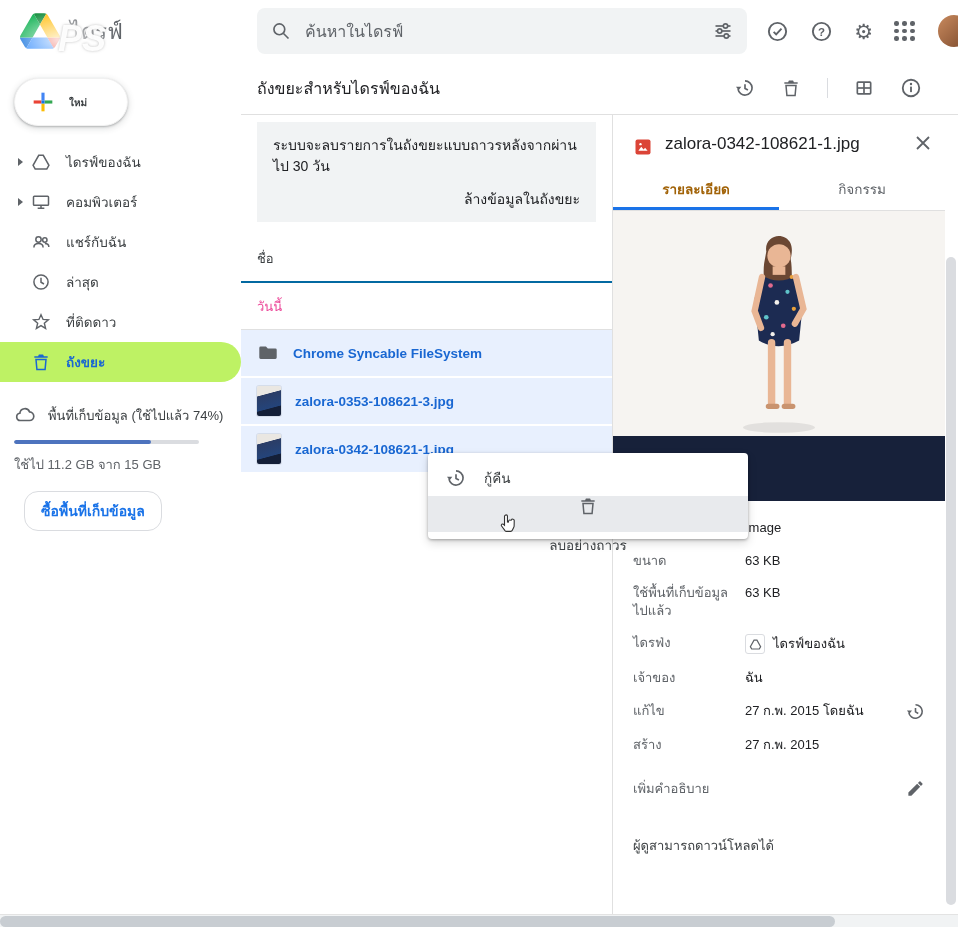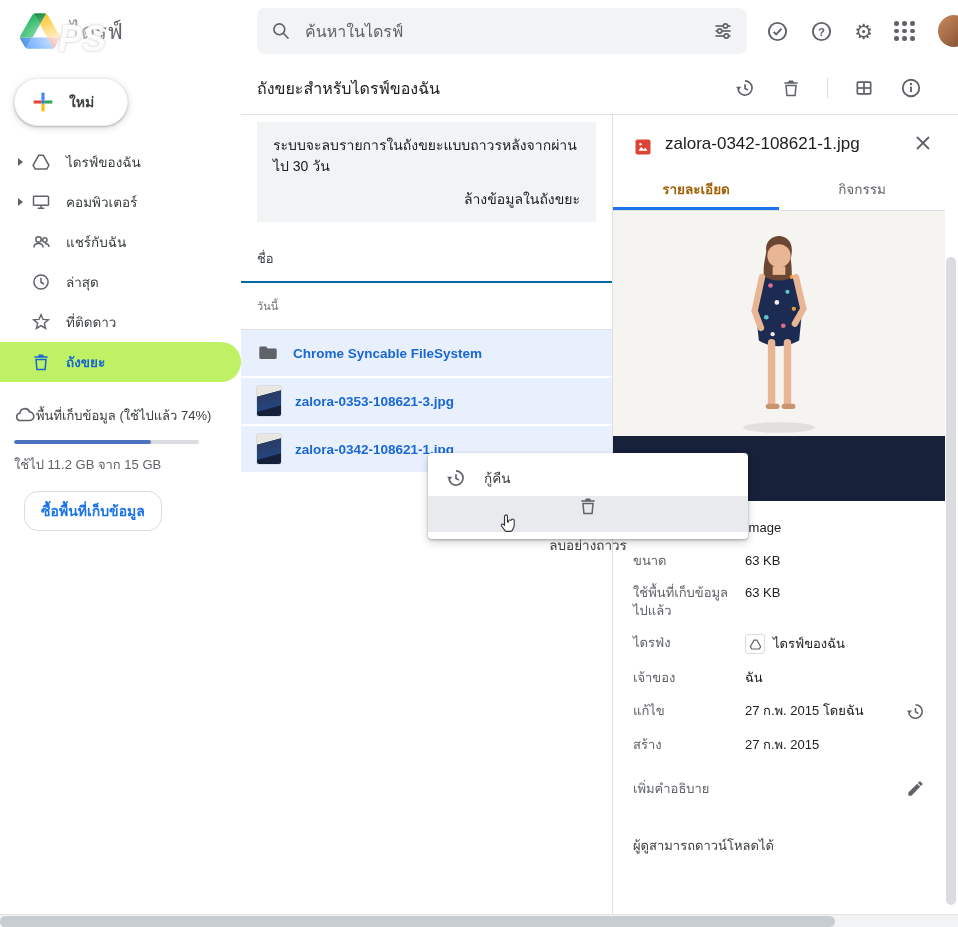--- a/index.html
+++ b/index.html
@@ -26,51 +26,51 @@
   .apps-grid i { width: 4.5px; height: 4.5px; border-radius: 50%; background: #5f6368; }
   .avatar { width: 32px; height: 32px; border-radius: 50%; background: linear-gradient(135deg, #c98a5e, #7c4a2d); margin-left: 2px; margin-right: -12px; flex: 0 0 auto; cursor: pointer; }
 
   
   .watermark { position: absolute; left: 0; top: 0; width: 160px; height: 90px; z-index: 6; pointer-events: none; background: radial-gradient(ellipse 80px 45px at 60px 40px, rgba(255,255,255,.85), rgba(255,255,255,0) 75%); }
   .watermark span { position: absolute; left: 58px; top: 18px; font-size: 36px; font-weight: bold; font-style: italic; color: rgba(255,255,255,.95); text-shadow: 0 0 3px rgba(140,140,140,.55); }
 
   
   .sidebar { position: absolute; left: 0; top: 62px; width: 241px; height: 852px; background: #fff; }
   .new-btn { margin: 16px 0 0 14px; width: 114px; height: 48px; background: #fff; border: 1px solid #f1f1f1; border-radius: 24px; box-shadow: 0 1px 2px rgba(60,64,67,.3), 0 2px 6px 1px rgba(60,64,67,.15); display: flex; align-items: center; gap: 12px; padding: 0 16px 0 14px; cursor: pointer; }
-  .new-btn span { font-size: 14px; color: #3c4043; font-weight: bold; }
+  .new-btn span { font-size: 10px; color: #3c4043; font-weight: bold; }
   .nav { margin-top: 16px; }
   .nav-item { height: 40px; display: flex; align-items: center; padding-left: 12px; gap: 0; border-radius: 0 20px 20px 0; cursor: pointer; }
   .caret-slot { width: 16px; display: flex; justify-content: center; }
   .caret { width: 0; height: 0; border-left: 5px solid #5f6368; border-top: 4px solid transparent; border-bottom: 4px solid transparent; }
   .nav-icon { width: 26px; display: flex; justify-content: center; }
   .nav-label { margin-left: 12px; font-size: 13.5px; color: #3c4043; }
   .nav-item.selected { background: #bef264; }
   .nav-item.selected .nav-label { color: #1967d2; font-weight: bold; }
 
   .storage { margin: 22px 0 0 14px; }
-  .storage-row { display: flex; align-items: center; cursor: pointer; }
+  .storage-row { display: flex; align-items: center; gap: 12px; cursor: pointer; }
   .storage-label { font-size: 13px; color: #3c4043; }
   .progress { margin: 14px 0 10px 0; width: 185px; height: 4px; background: #dadce0; border-radius: 2px; overflow: hidden; }
   .progress-fill { height: 100%; background: #4d73be; border-radius: 2px; }
   .usage { font-size: 13px; color: #5f6368; }
   .buy-btn { margin: 16px 0 0 10px; display: inline-block; background: #fff; border: 1px solid #dadce0; border-radius: 14px; color: #1a73e8; font-size: 14px; font-weight: bold; padding: 8px 16px; cursor: pointer; }
 
   
   .content-header { position: absolute; left: 241px; top: 62px; width: 717px; height: 53px; border-bottom: 1px solid #e0e0e0; display: flex; align-items: center; padding: 0 36px 0 16px; background: #fff; }
   .content-title { font-size: 16px; color: #202124; }
   .header-actions { margin-left: auto; display: flex; align-items: center; gap: 26px; }
   .header-actions .act { cursor: pointer; }
   .vdiv { width: 1px; height: 20px; background: #dadce0; }
 
   
   .list-area { position: absolute; left: 241px; top: 115px; width: 371px; height: 799px; background: #fff; }
   .notice { margin: 7px 16px 0 16px; background: #f1f3f4; padding: 13px 16px 12px 16px; font-size: 14px; line-height: 1.5; color: #202124; }
   .notice-action { display: block; text-align: right; margin-top: 12px; color: #202124; cursor: pointer; }
   .name-header { padding: 26px 16px 12px 16px; font-size: 13px; color: #3c4043; border-bottom: 2px solid #0369a1; cursor: pointer; }
-  .group-row { height: 47px; display: flex; align-items: center; padding-left: 16px; font-size: 11px; color: #737373; border-bottom: 1px solid #e0e0e0; }
+  .group-row { height: 47px; display: flex; align-items: center; padding-left: 16px; font-size: 13px; color: #ec4899; border-bottom: 1px solid #e0e0e0; }
   .file-row { height: 48px; display: flex; align-items: center; gap: 14px; padding-left: 16px; background: #e8f0fe; border-bottom: 2px solid #fff; cursor: pointer; }
   .file-name { font-size: 13.5px; font-weight: bold; color: #1967d2; }
   .thumb { width: 24px; height: 30px; border-radius: 2px; background: linear-gradient(165deg, #eae7e2 0%, #eae7e2 28%, #2b3d66 30%, #24447a 70%, #141f38 72%); box-shadow: 0 0 0 1px rgba(0,0,0,.08); }
 
   
   .context-menu { position: absolute; left: 428px; top: 453px; width: 320px; background: #fff; border-radius: 4px; box-shadow: 0 1px 3px rgba(0,0,0,.3), 0 4px 10px rgba(0,0,0,.15); padding: 7px 0; z-index: 20; }
   .menu-item { height: 36px; display: flex; align-items: center; gap: 18px; padding: 0 18px; font-size: 13.5px; color: #3c4043; cursor: pointer; }
   .menu-item.hovered { background: #e8eaed; flex-direction: column; }
   .cursor-hand { position: absolute; left: 497px; top: 512px; z-index: 30; pointer-events: none; }
 

